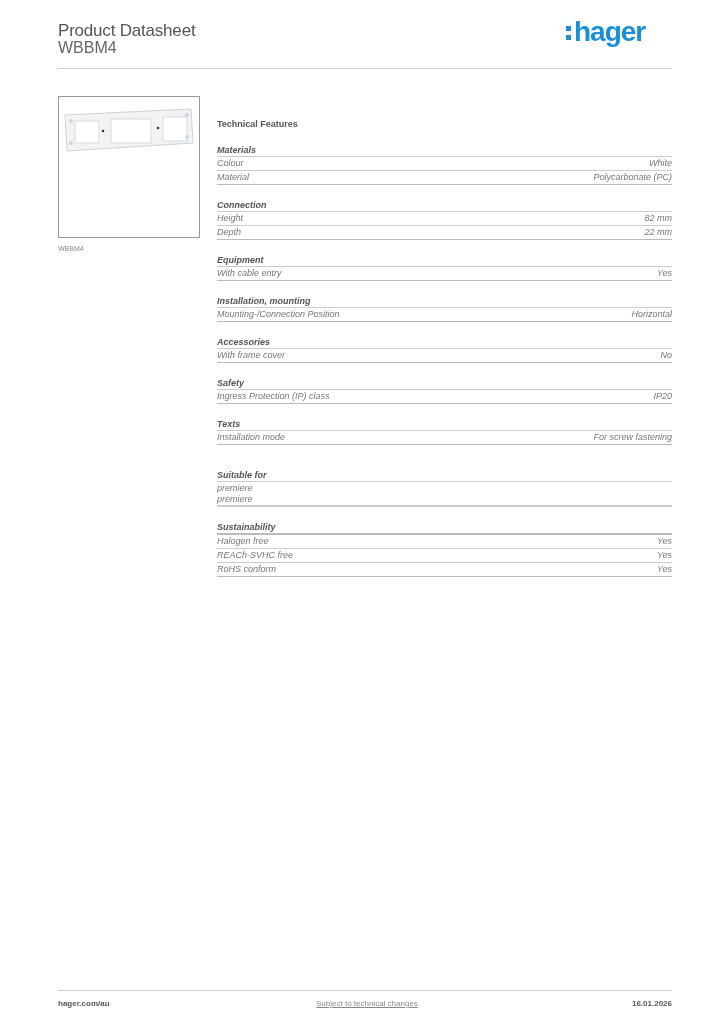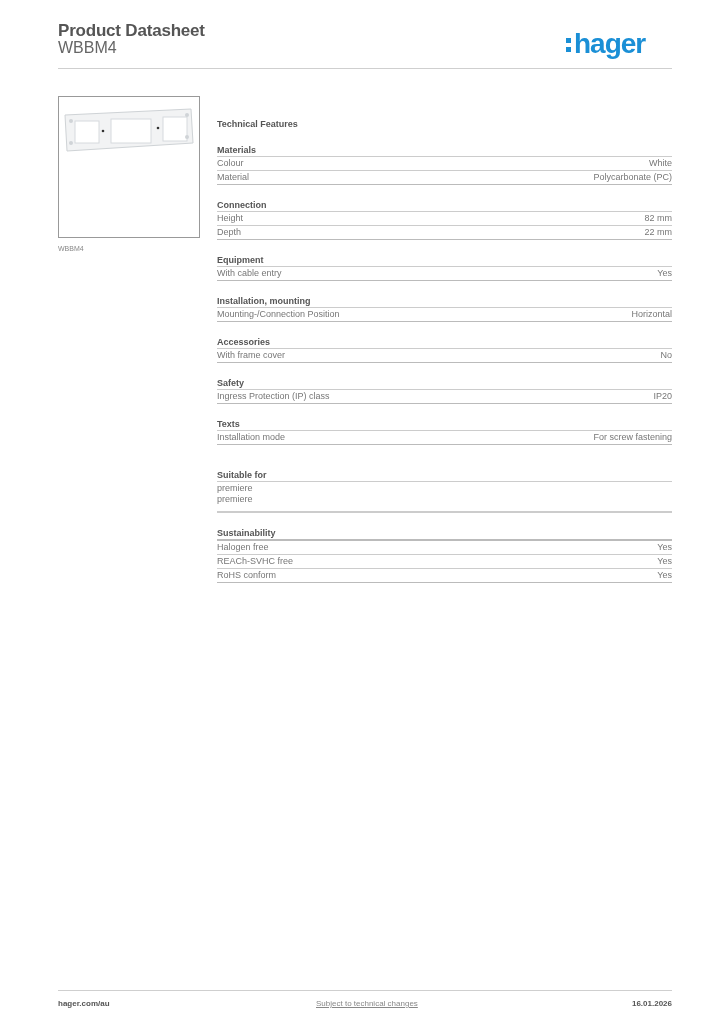--- a/index.html
+++ b/index.html
@@ -1,35 +1,35 @@
 <!DOCTYPE html>
 <html><head>
 <meta charset="utf-8">
 <style>
   html, body { margin: 0; padding: 0; background: #ffffff; }
   body { width: 724px; height: 1024px; position: relative; font-family: "Liberation Sans", sans-serif; color: #666; overflow: hidden; }
-  .header-title { position: absolute; left: 58px; top: 21px; font-size: 17px; font-weight: bold; color: #555; letter-spacing: -0.2px; }
+  .header-title { position: absolute; left: 58px; top: 21px; font-size: 17px; font-weight: normal; color: #555; letter-spacing: -0.2px; }
   .header-sub { position: absolute; left: 58px; top: 39px; font-size: 16px; color: #666; }
-  .logo { position: absolute; left: 566px; top: 16px; font-size: 28px; font-weight: bold; color: #1a8fd6; letter-spacing: -1px; margin-top: 12px; }
+  .logo { position: absolute; left: 566px; top: 16px; font-size: 28px; font-weight: bold; color: #1a8fd6; letter-spacing: -1px; }
   .logo .colon { display: inline-block; width: 6px; position: relative; margin-right: 2px; }
   .logo .colon::before, .logo .colon::after { content: ""; position: absolute; left: 0; width: 5px; height: 5px; background: #1a8fd6; }
   .logo .colon::before { top: -15px; }
   .logo .colon::after { top: -6px; }
   .hr-top { position: absolute; left: 58px; top: 68px; width: 614px; height: 1px; background: #cfcfcf; }
   .img-box { position: absolute; left: 58px; top: 96px; width: 142px; height: 142px; border: 1px solid #999; box-sizing: border-box; }
   .img-cap { position: absolute; left: 58px; top: 245px; font-size: 7px; color: #888; }
   .frame { position: absolute; left: 4px; top: 10px; width: 132px; height: 48px; }
   .content { position: absolute; left: 217px; top: 96px; width: 455px; }
   .product-name { font-size: 9px; font-weight: bold; color: #555; height: 12px; line-height: 12px; }
   .tf { font-size: 9px; font-weight: bold; color: #555; margin-top: 22px; height: 12px; line-height: 12px; }
-  .group { margin-top: 14px; }
+  .group { margin-top: 14px; font-style: italic; }
   .group-title { font-size: 9px; font-weight: bold; color: #555; height: 12px; line-height: 12px; border-bottom: 1px solid #ccc; }
   .row { display: flex; justify-content: space-between; font-size: 9px; color: #777; height: 13px; line-height: 13px; border-bottom: 1px solid #ccc; }
   .group-last .row:last-child, .group .row:last-child { border-bottom: 1px solid #bbb; }
-  .suit { font-size: 9px; color: #777; line-height: 11px; padding: 1px 0 6px 0; border-bottom: 2px solid #ccc; }
+  .suit { font-size: 9px; color: #777; line-height: 11px; padding: 1px 0 0 0; border-bottom: 2px solid #ccc; }
   .group.gap { margin-top: 20px; }
   .footer-hr { position: absolute; left: 58px; top: 990px; width: 614px; height: 1px; background: #cfcfcf; }
   .footer-left { position: absolute; left: 58px; top: 999px; font-size: 8px; font-weight: bold; color: #555; }
   .footer-mid { position: absolute; left: 316px; top: 999px; font-size: 8px; color: #888; text-decoration: underline; }
   .footer-right { position: absolute; right: 52px; top: 999px; font-size: 8px; font-weight: bold; color: #555; }
 </style>
 </head>
 <body>
 
 <div class="header-title">Product Datasheet</div>

